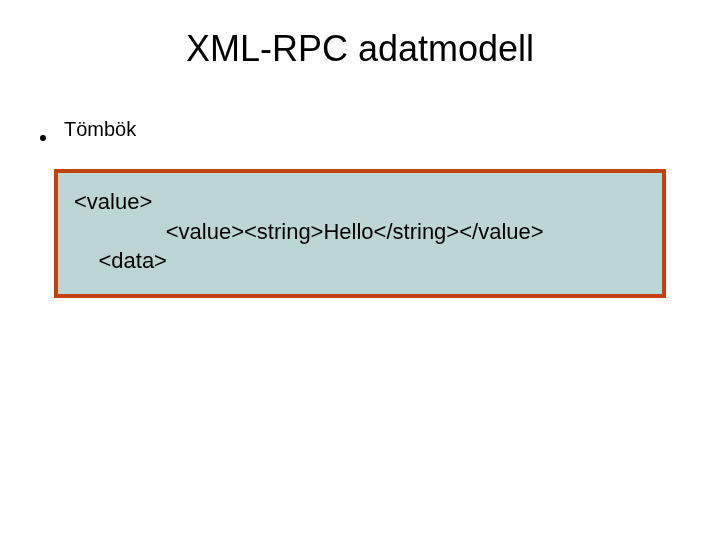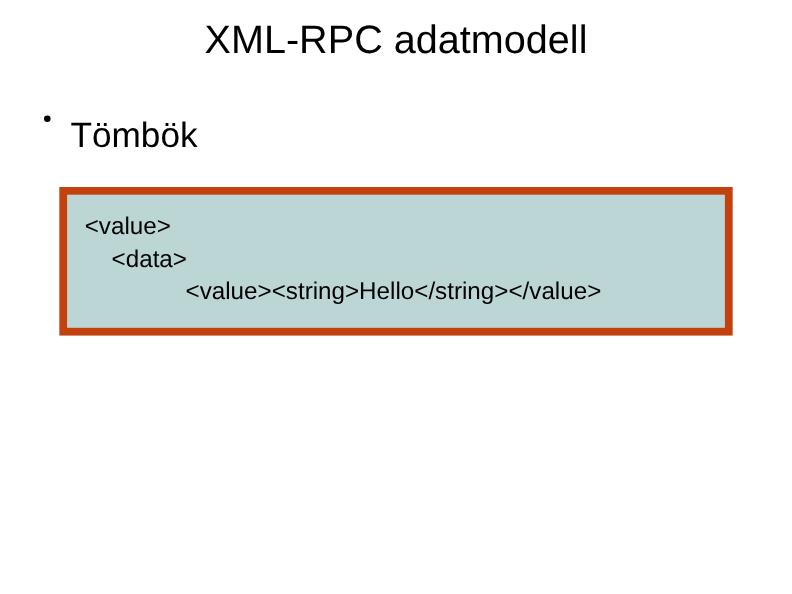--- a/index.html
+++ b/index.html
@@ -7,54 +7,54 @@
     width: 720px;
     height: 540px;
     background: #ffffff;
     font-family: Arial, Helvetica, sans-serif;
     color: #000;
     position: relative;
   }
   .title {
     font-size: 36px;
     text-align: center;
-    padding-top: 15px;
+    padding-top: 28px;
     font-weight: normal;
   }
   .bullet-row {
     display: flex;
-    align-items: flex-start;
+    align-items: flex-end;
     margin-top: 48px;
     margin-left: 40px;
-    font-size: 32px;
+    font-size: 20px;
   }
   .bullet-dot {
     width: 6px;
     height: 6px;
     background: #000;
     border-radius: 50%;
     margin-right: 18px;
   }
   .code-box {
     margin: 28px 54px 0 54px;
     background: #bcd6d6;
-    border: 7px solid #c2410c;
+    border: 4px solid #c2410c;
     padding: 14px 16px 18px 16px;
     font-size: 22px;
     line-height: 1.35;
   }
   .code-line { white-space: pre; }
 </style>
 </head>
 <body>
 
 <h1 class="title">XML-RPC adatmodell</h1>
 
 <div class="bullet-row">
   <span class="bullet-dot"></span>
   <span>Tömbök</span>
 </div>
 
 <div class="code-box">
   <div class="code-line">&lt;value&gt;</div>
+  <div class="code-line">               &lt;value&gt;&lt;string&gt;Hello&lt;/string&gt;&lt;/value&gt;</div>
   <div class="code-line">    &lt;data&gt;</div>
-  <div class="code-line">               &lt;value&gt;&lt;string&gt;Hello&lt;/string&gt;&lt;/value&gt;</div>
 </div>
 
 </body></html>

